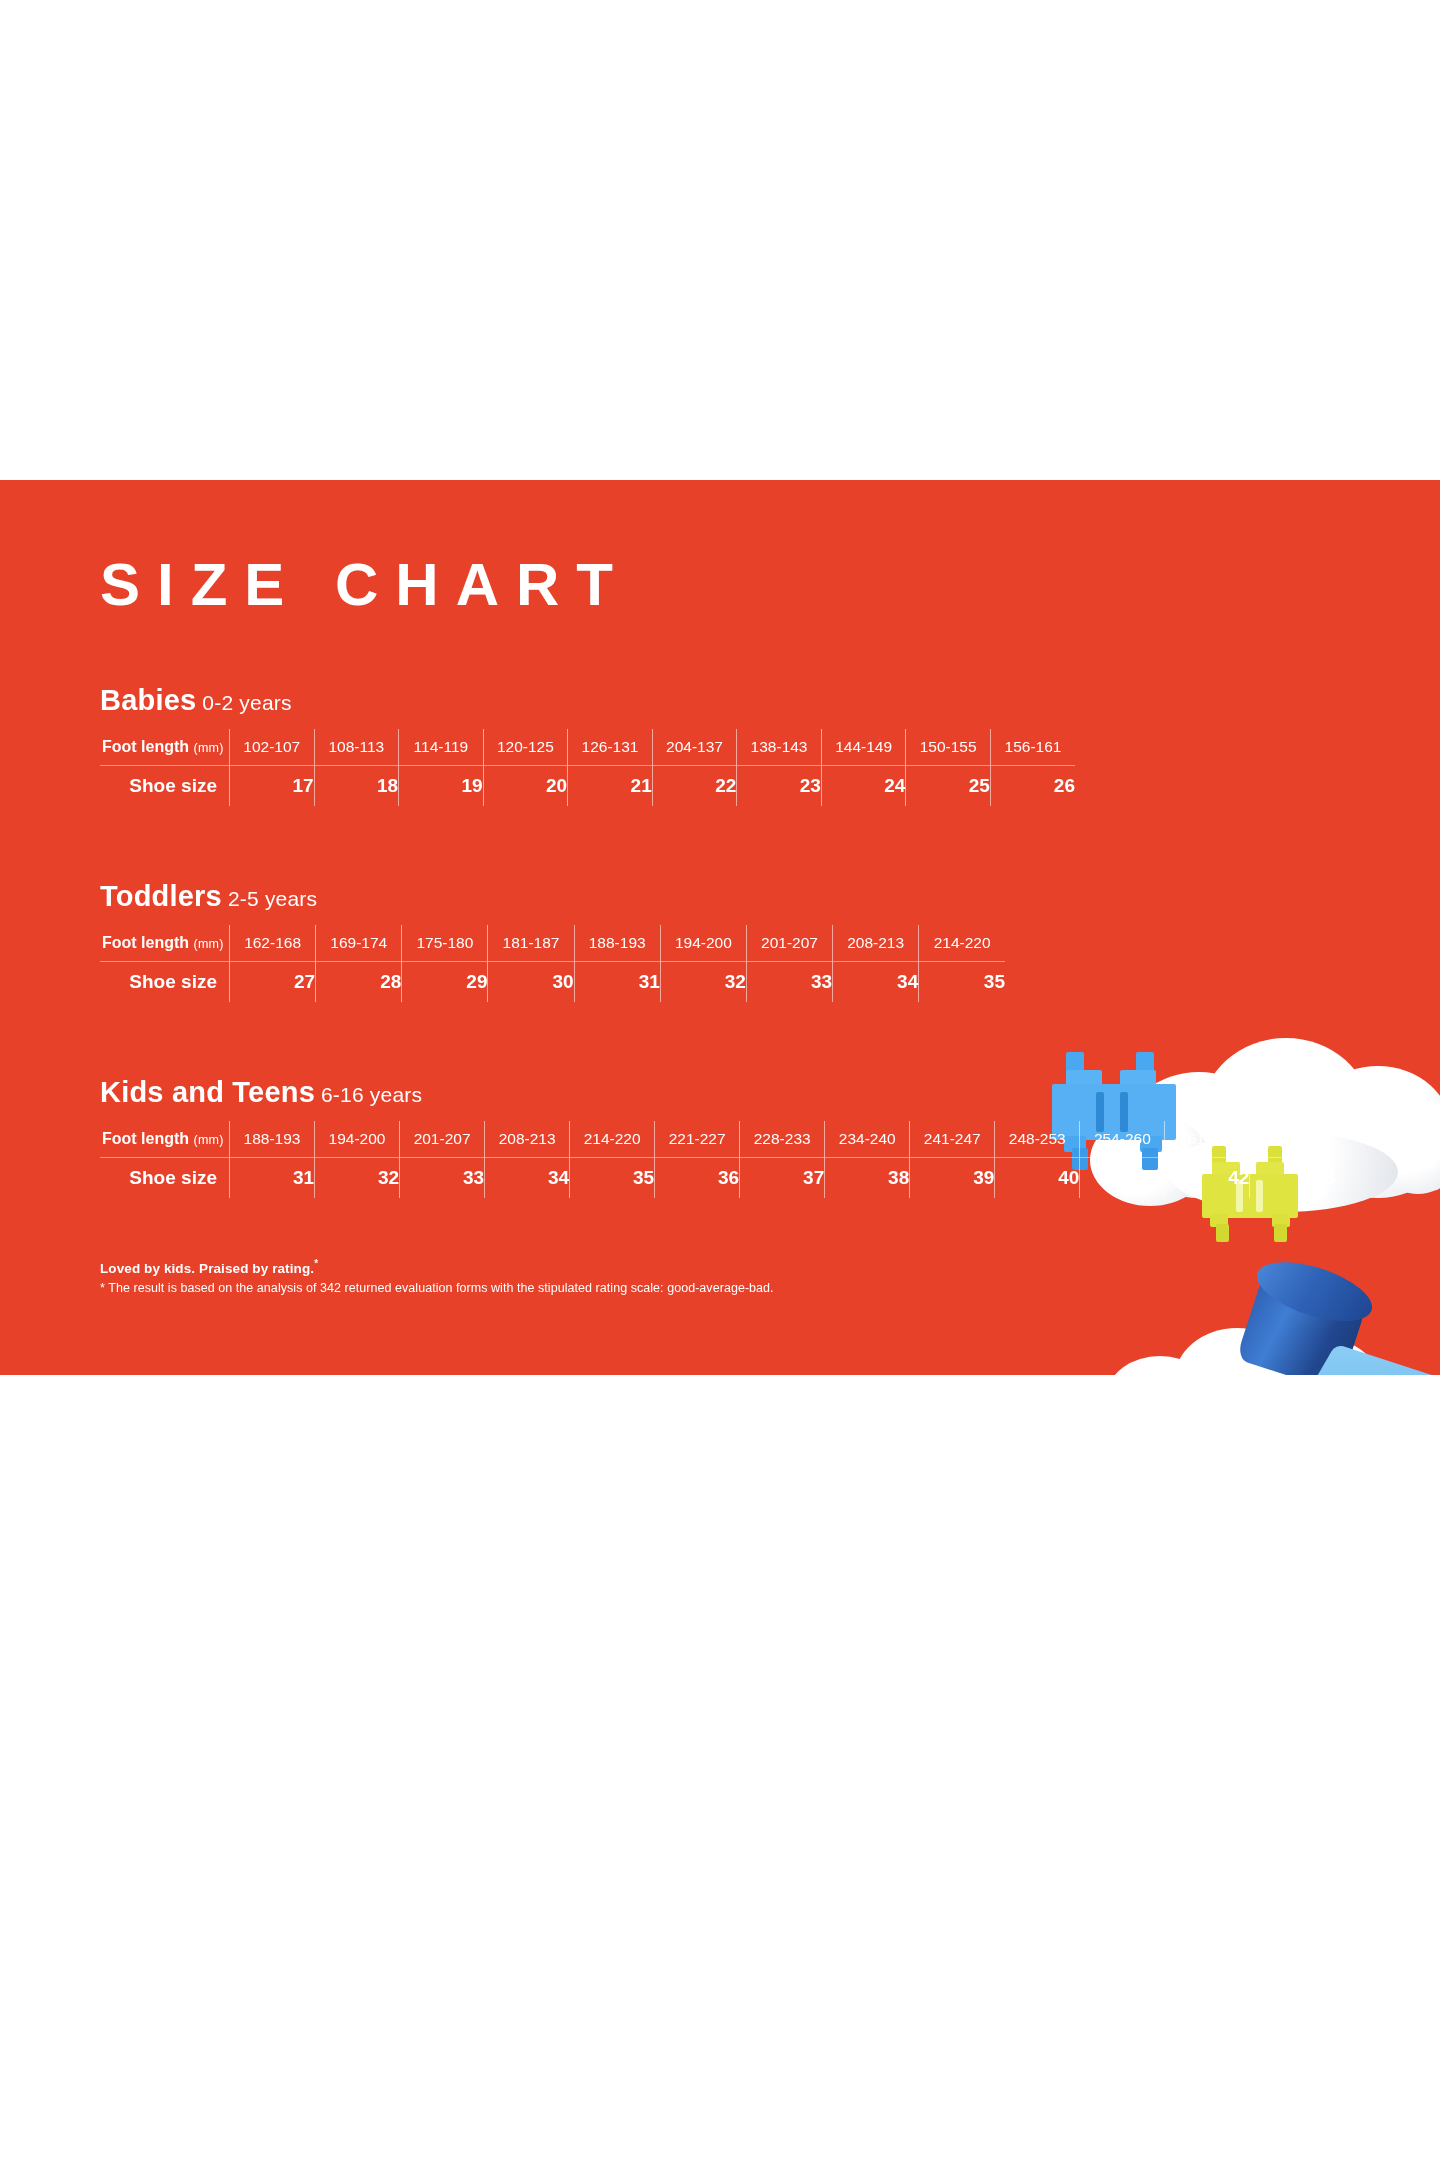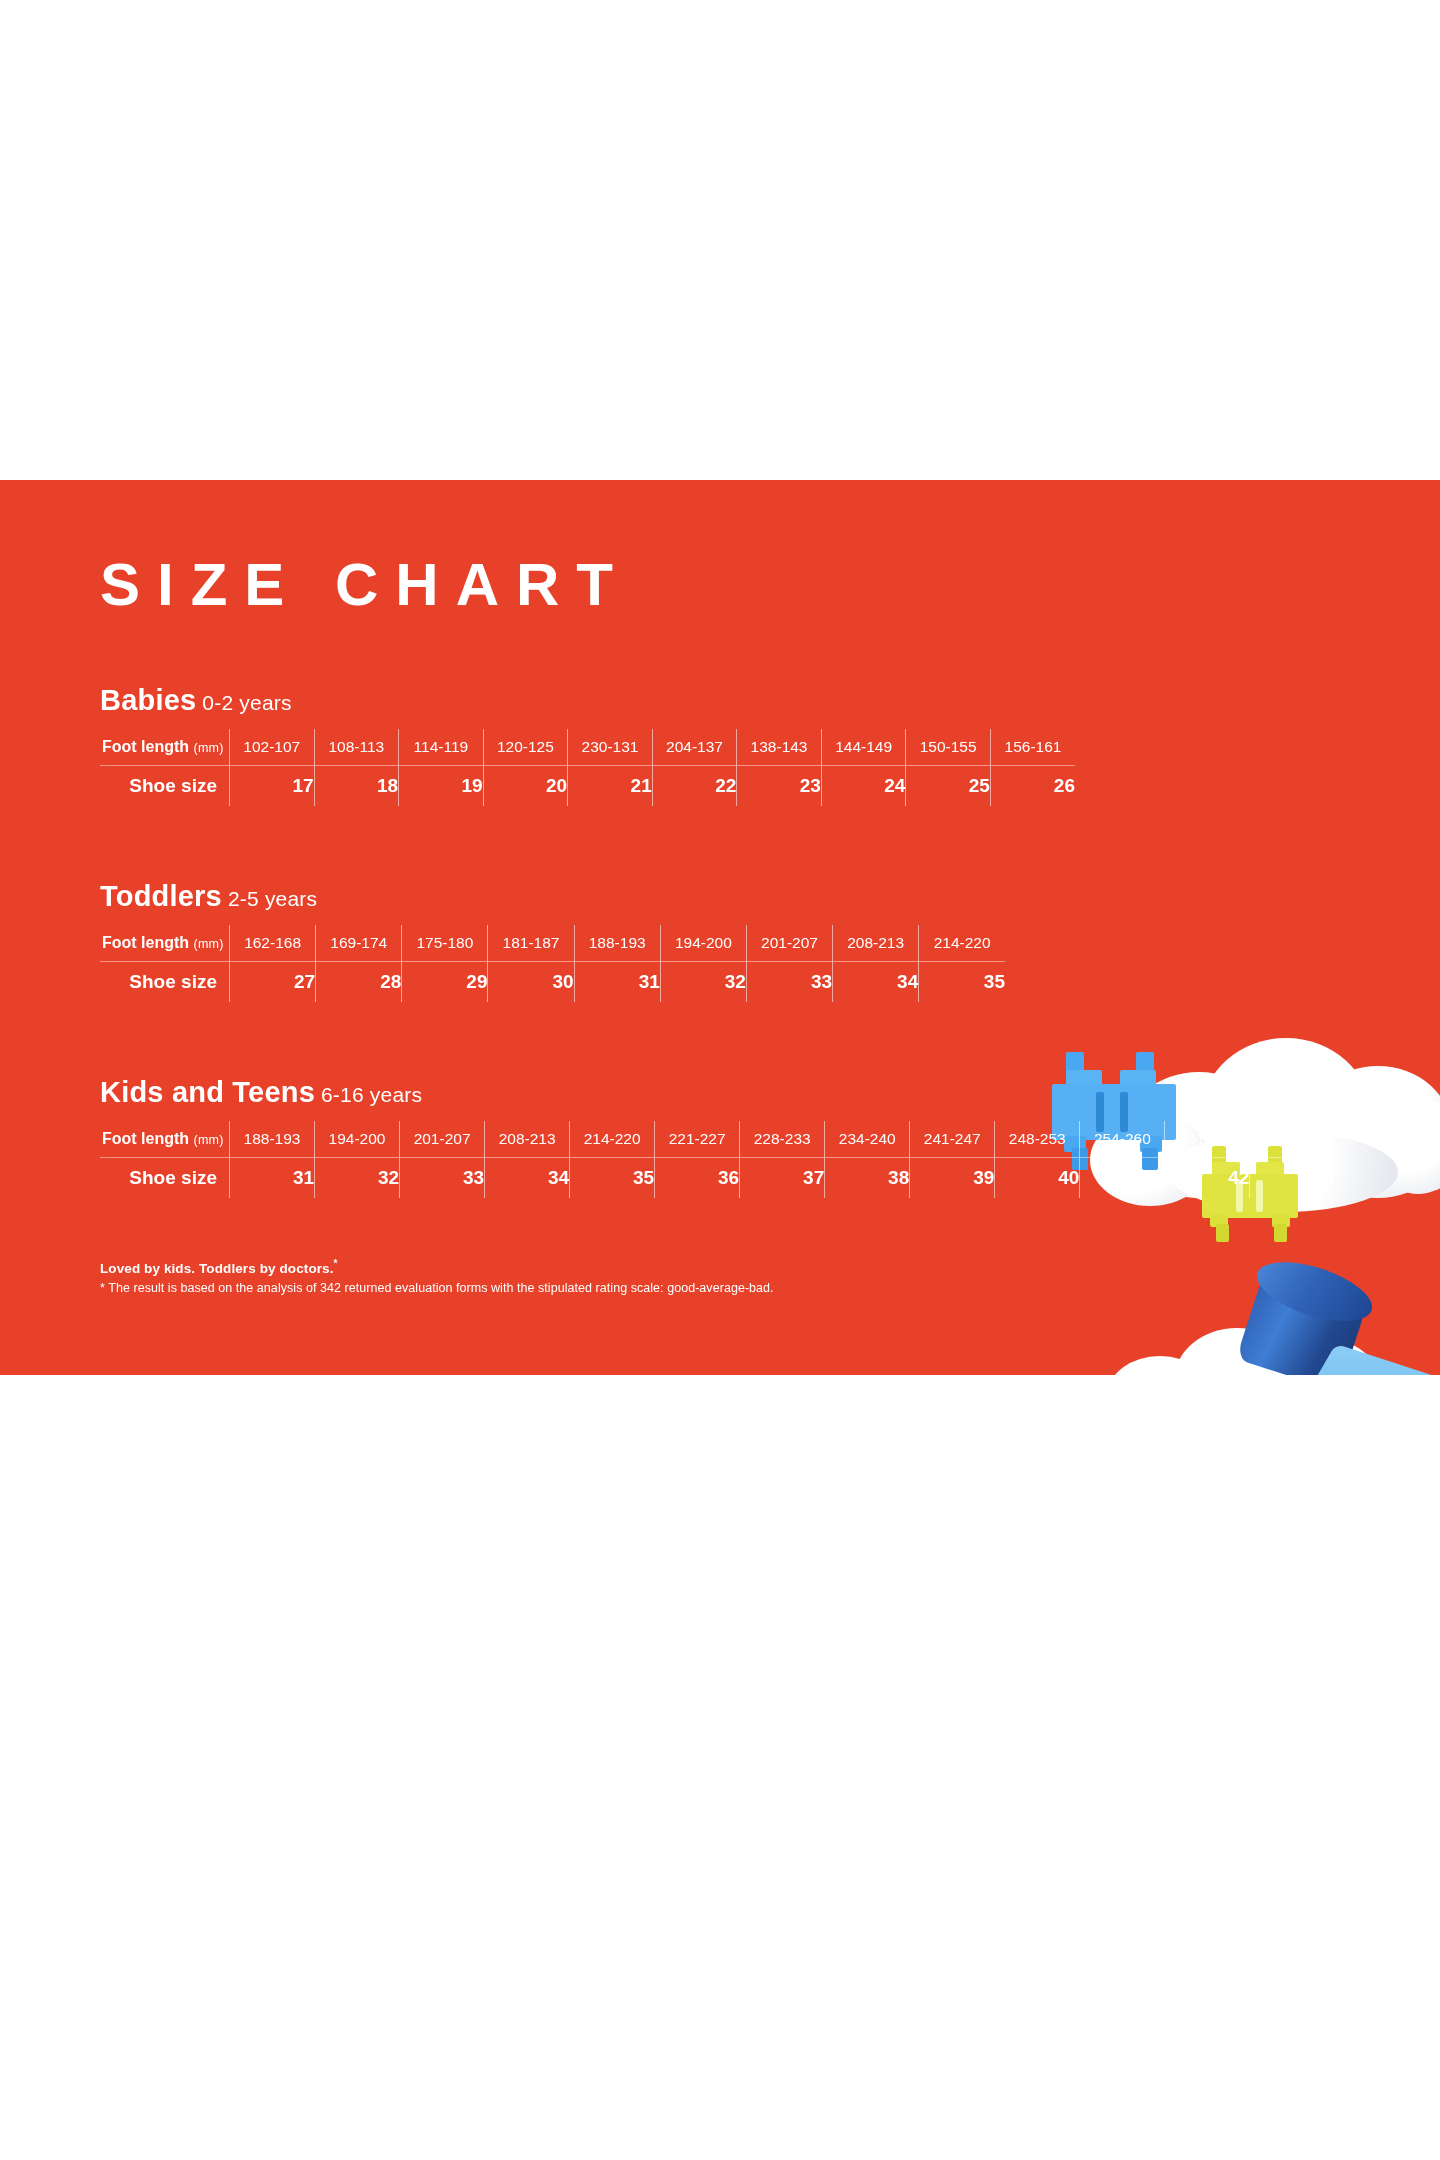--- a/index.html
+++ b/index.html
@@ -281,21 +281,21 @@
       <span class="grp">Babies</span><span class="age">0-2 years</span>
     </div>
     <table class="size-table">
       <tbody>
           <tr class="row-head">
         <td class="label"><span>Foot length</span> <span class="unit">(mm)</span></td>
         <td>102-107</td>
         <td>108-113</td>
         <td>114-119</td>
         <td>120-125</td>
-        <td>230-131</td>
+        <td>126-131</td>
         <td>204-137</td>
         <td>138-143</td>
         <td>144-149</td>
         <td>150-155</td>
         <td>156-161</td>
       </tr>
       <tr class="row-size">
         <td class="label">Shoe size</td>
         <td>17</td>
         <td>18</td>
@@ -382,17 +382,17 @@
         <td>40</td>
         <td>41</td>
         <td>42</td>
         <td>43</td>
       </tr>
     </tbody>
       </table>
   </div>
 
   <div class="footnote">
-    <div class="slogan"><span>Loved by kids. Toddlers by doctors.</span><sup>*</sup></div>
+    <div class="slogan"><span>Loved by kids. Praised by rating.</span><sup>*</sup></div>
     <div class="fineprint">* The result is based on the analysis of 342 returned evaluation forms with the stipulated rating scale: good-average-bad.</div>
   </div>
 
 </div>
 
 </body></html>

